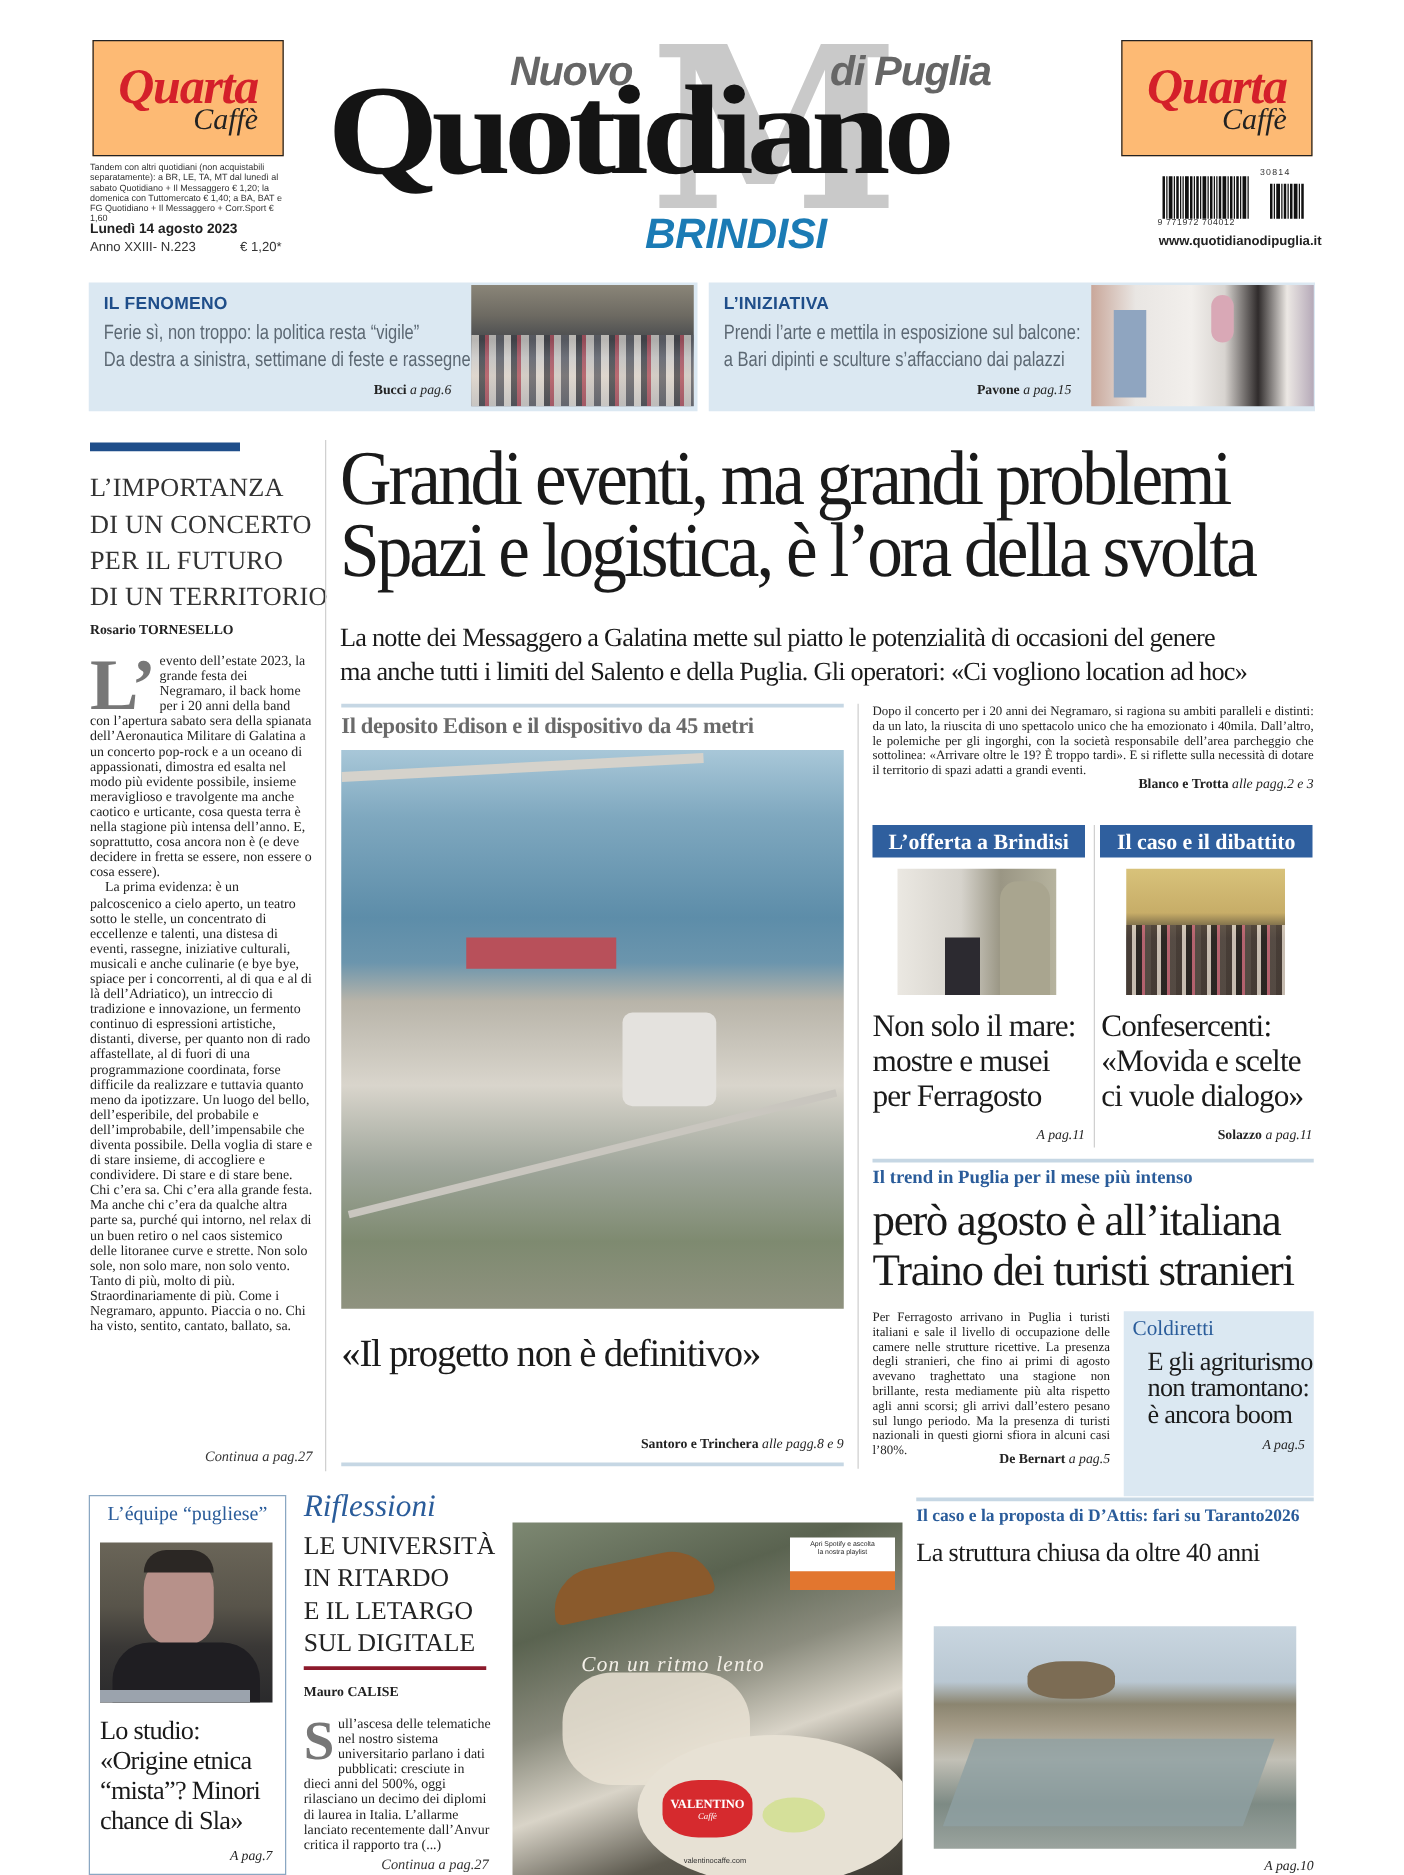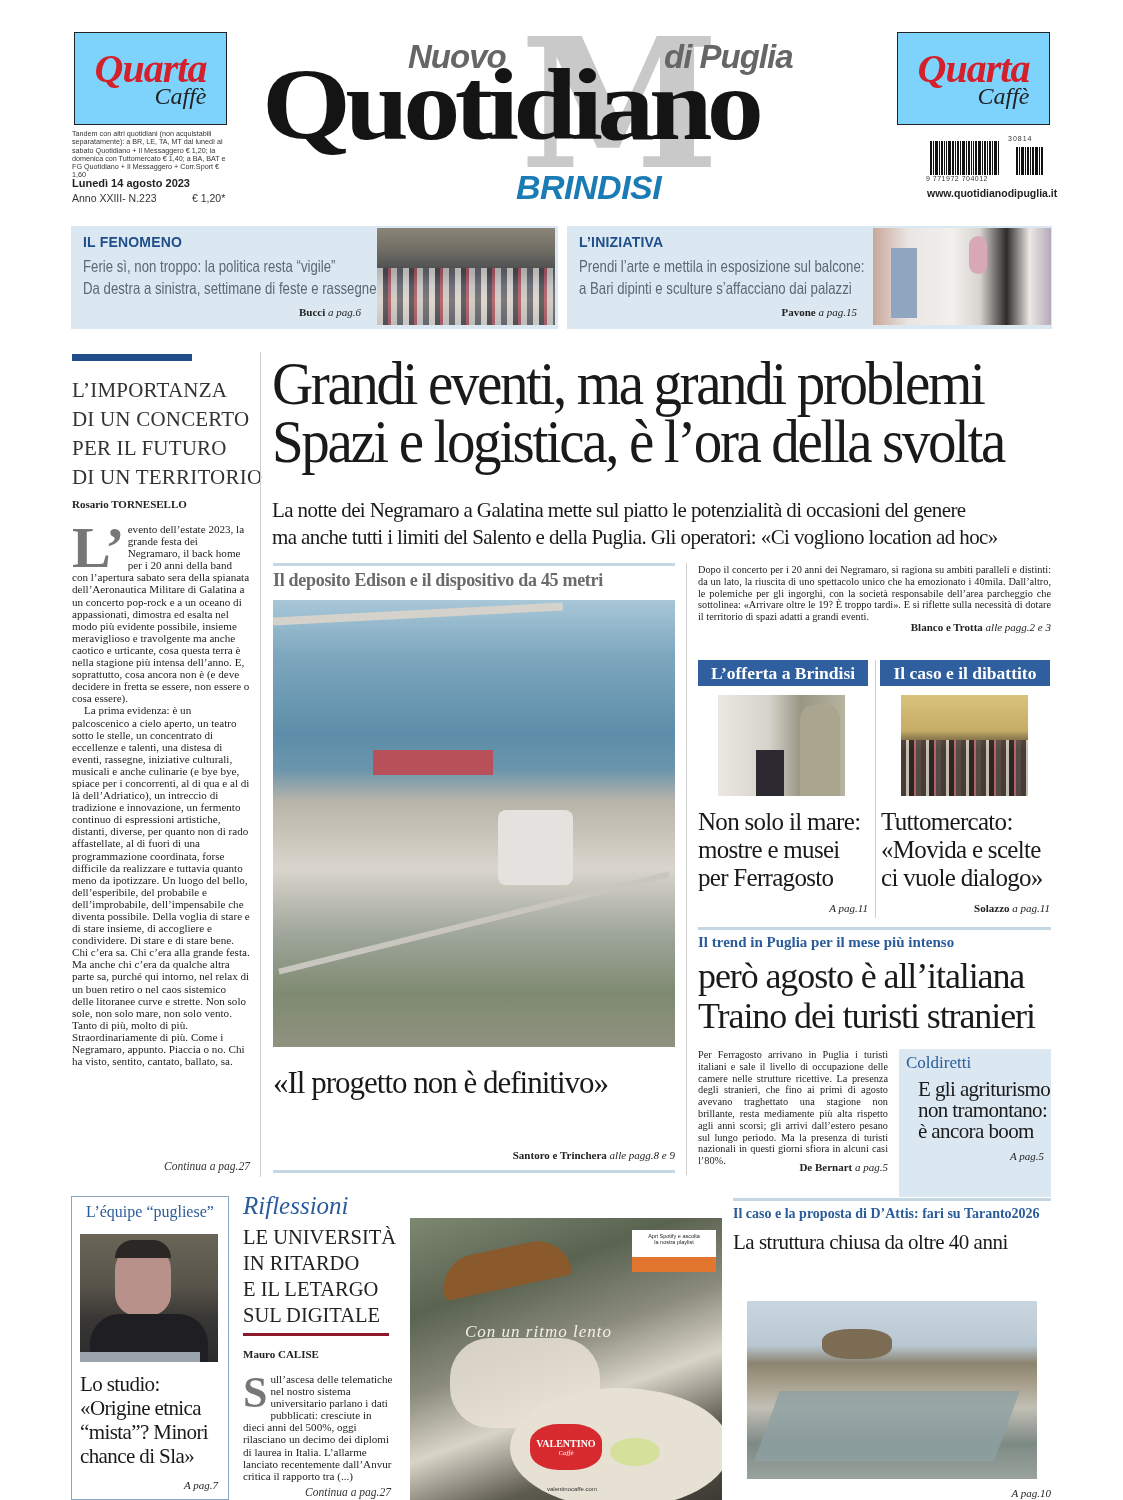--- a/index.html
+++ b/index.html
@@ -5,21 +5,21 @@
   * { box-sizing: border-box; margin: 0; padding: 0; }
   html, body { width: 1123px; height: 1500px; background: #ffffff; overflow: hidden; }
   body { position: relative; font-family: "Liberation Serif", "DejaVu Serif", serif; color: #1a1a1a; }
   .abs { position: absolute; }
   .sans { font-family: "Liberation Sans", "DejaVu Sans", sans-serif; }
   .serif { font-family: "Liberation Serif", "DejaVu Serif", serif; }
   .blue { color: #2a5c9a; }
   .photo { position: absolute; overflow: hidden; }
 
   
-  .adbox { position: absolute; border: 1.5px solid #222; background: #7dd3fc; display:flex; align-items:center; justify-content:center; flex-direction:column; }
+  .adbox { position: absolute; border: 1.5px solid #222; background: #fdba74; display:flex; align-items:center; justify-content:center; flex-direction:column; }
   .quarta { font-family: "Liberation Serif", serif; font-style: italic; font-weight: bold; color: #d4202a; font-size: 40px; line-height: 34px; letter-spacing: -1px; }
   .caffe { font-family: "Liberation Serif", serif; font-style: italic; color: #222; font-size: 24px; line-height: 20px; margin-left: 60px; }
   .tandem { font-size: 7.2px; line-height: 8.3px; color: #333; }
   .date { font-size: 11px; font-weight: bold; color: #222; }
   .anno { font-size: 10.5px; color: #333; }
   .logo-word { font-family: "Liberation Serif", serif; font-weight: bold; font-size: 102px; letter-spacing: -5px; color: #141414; line-height: 1; transform: scaleX(1.12); transform-origin: left top; }
   .logo-m { font-family: "DejaVu Serif", serif; font-weight: bold; font-size: 180px; color: #c9c9c9; line-height: 1; }
   .nuovo { font-family: "Liberation Sans", sans-serif; font-style: italic; font-weight: bold; font-size: 33px; color: #666; letter-spacing: -1px; }
   .brindisi { font-family: "Liberation Sans", sans-serif; font-style: italic; font-weight: bold; font-size: 34px; color: #1b7bb5; letter-spacing: -0.5px; }
   .barcode { display:flex; align-items:flex-end; height: 34px; gap:1px; }
@@ -175,21 +175,21 @@
 </div>
 <div class="abs cont" style="left:72px;top:1160px;width:178px;">Continua a pag.27</div>
 
 <div class="abs vrule" style="left:260px;top:352px;height:825px;"></div>
 
 <div class="abs" style="left:272px;top:354px;">
   <div class="h-main">Grandi eventi, ma grandi problemi</div>
   <div class="h-main">Spazi e logistica, è l’ora della svolta</div>
 </div>
 <div class="abs" style="left:272px;top:497px;">
-  <div class="h-sub">La notte dei Negramaro a Galatina mette sul piatto le potenzialità di occasioni del genere</div>
+  <div class="h-sub">La notte dei Messaggero a Galatina mette sul piatto le potenzialità di occasioni del genere</div>
   <div class="h-sub">ma anche tutti i limiti del Salento e della Puglia. Gli operatori: «Ci vogliono location ad hoc»</div>
 </div>
 
 <div class="abs lightrule" style="left:273px;top:563px;width:402px;"></div>
 <div class="abs kicker-gray" style="left:273px;top:570px;">Il deposito Edison e il dispositivo da 45 metri</div>
 <div class="photo" style="left:273px;top:600px;width:402px;height:447px;background:linear-gradient(180deg,#a8c7d8 0%,#7fa8bf 12%,#5d8da9 30%,#6b95ad 38%,#b8b4a9 45%,#d9d5cc 60%,#9ea59a 75%,#7e8a70 88%,#8f927f 100%);">
   <div style="position:absolute;left:0;top:10px;width:290px;height:8px;background:#d5d2cb;transform:rotate(-3deg);"></div>
   <div style="position:absolute;left:100px;top:150px;width:120px;height:25px;background:#b8505a;"></div>
   <div style="position:absolute;left:225px;top:210px;width:75px;height:75px;border-radius:8px;background:#e4e2de;"></div>
   <div style="position:absolute;left:0;top:320px;width:402px;height:6px;background:#c9c6bf;transform:rotate(-14deg);"></div>
@@ -221,21 +221,21 @@
 </div>
 <div class="abs credit" style="left:698px;top:902px;width:170px;"><i>A pag.11</i></div>
 
 <div class="abs vrule" style="left:875px;top:660px;height:258px;"></div>
 
 <div class="abs box-label" style="left:880px;top:660px;width:170px;">Il caso e il dibattito</div>
 <div class="photo" style="left:901px;top:695px;width:127px;height:101px;background:linear-gradient(180deg,#d8c27a 0%,#c7ad68 35%,#3b3530 55%,#2a2622 100%);">
   <div style="position:absolute;left:0;top:45px;width:100%;height:56px;background:repeating-linear-gradient(90deg,#4a3f38 0 5px,#e1d5c8 5px 8px,#2a2522 8px 13px,#c96b7a 13px 15px,#5b5048 15px 20px);opacity:0.85;"></div>
 </div>
 <div class="abs" style="left:881px;top:808px;">
-  <div class="h-mid">Tuttomercato:</div>
+  <div class="h-mid">Confesercenti:</div>
   <div class="h-mid">«Movida e scelte</div>
   <div class="h-mid">ci vuole dialogo»</div>
 </div>
 <div class="abs credit" style="left:880px;top:902px;width:170px;">
   <b>Solazzo</b> <i>a pag.11</i>
 </div>
 
 <div class="abs lightrule" style="left:698px;top:927px;width:353px;"></div>
 <div class="abs kicker-blue" style="left:698px;top:934px;">Il trend in Puglia per il mese più intenso</div>
 <div class="abs" style="left:698px;top:956px;">

